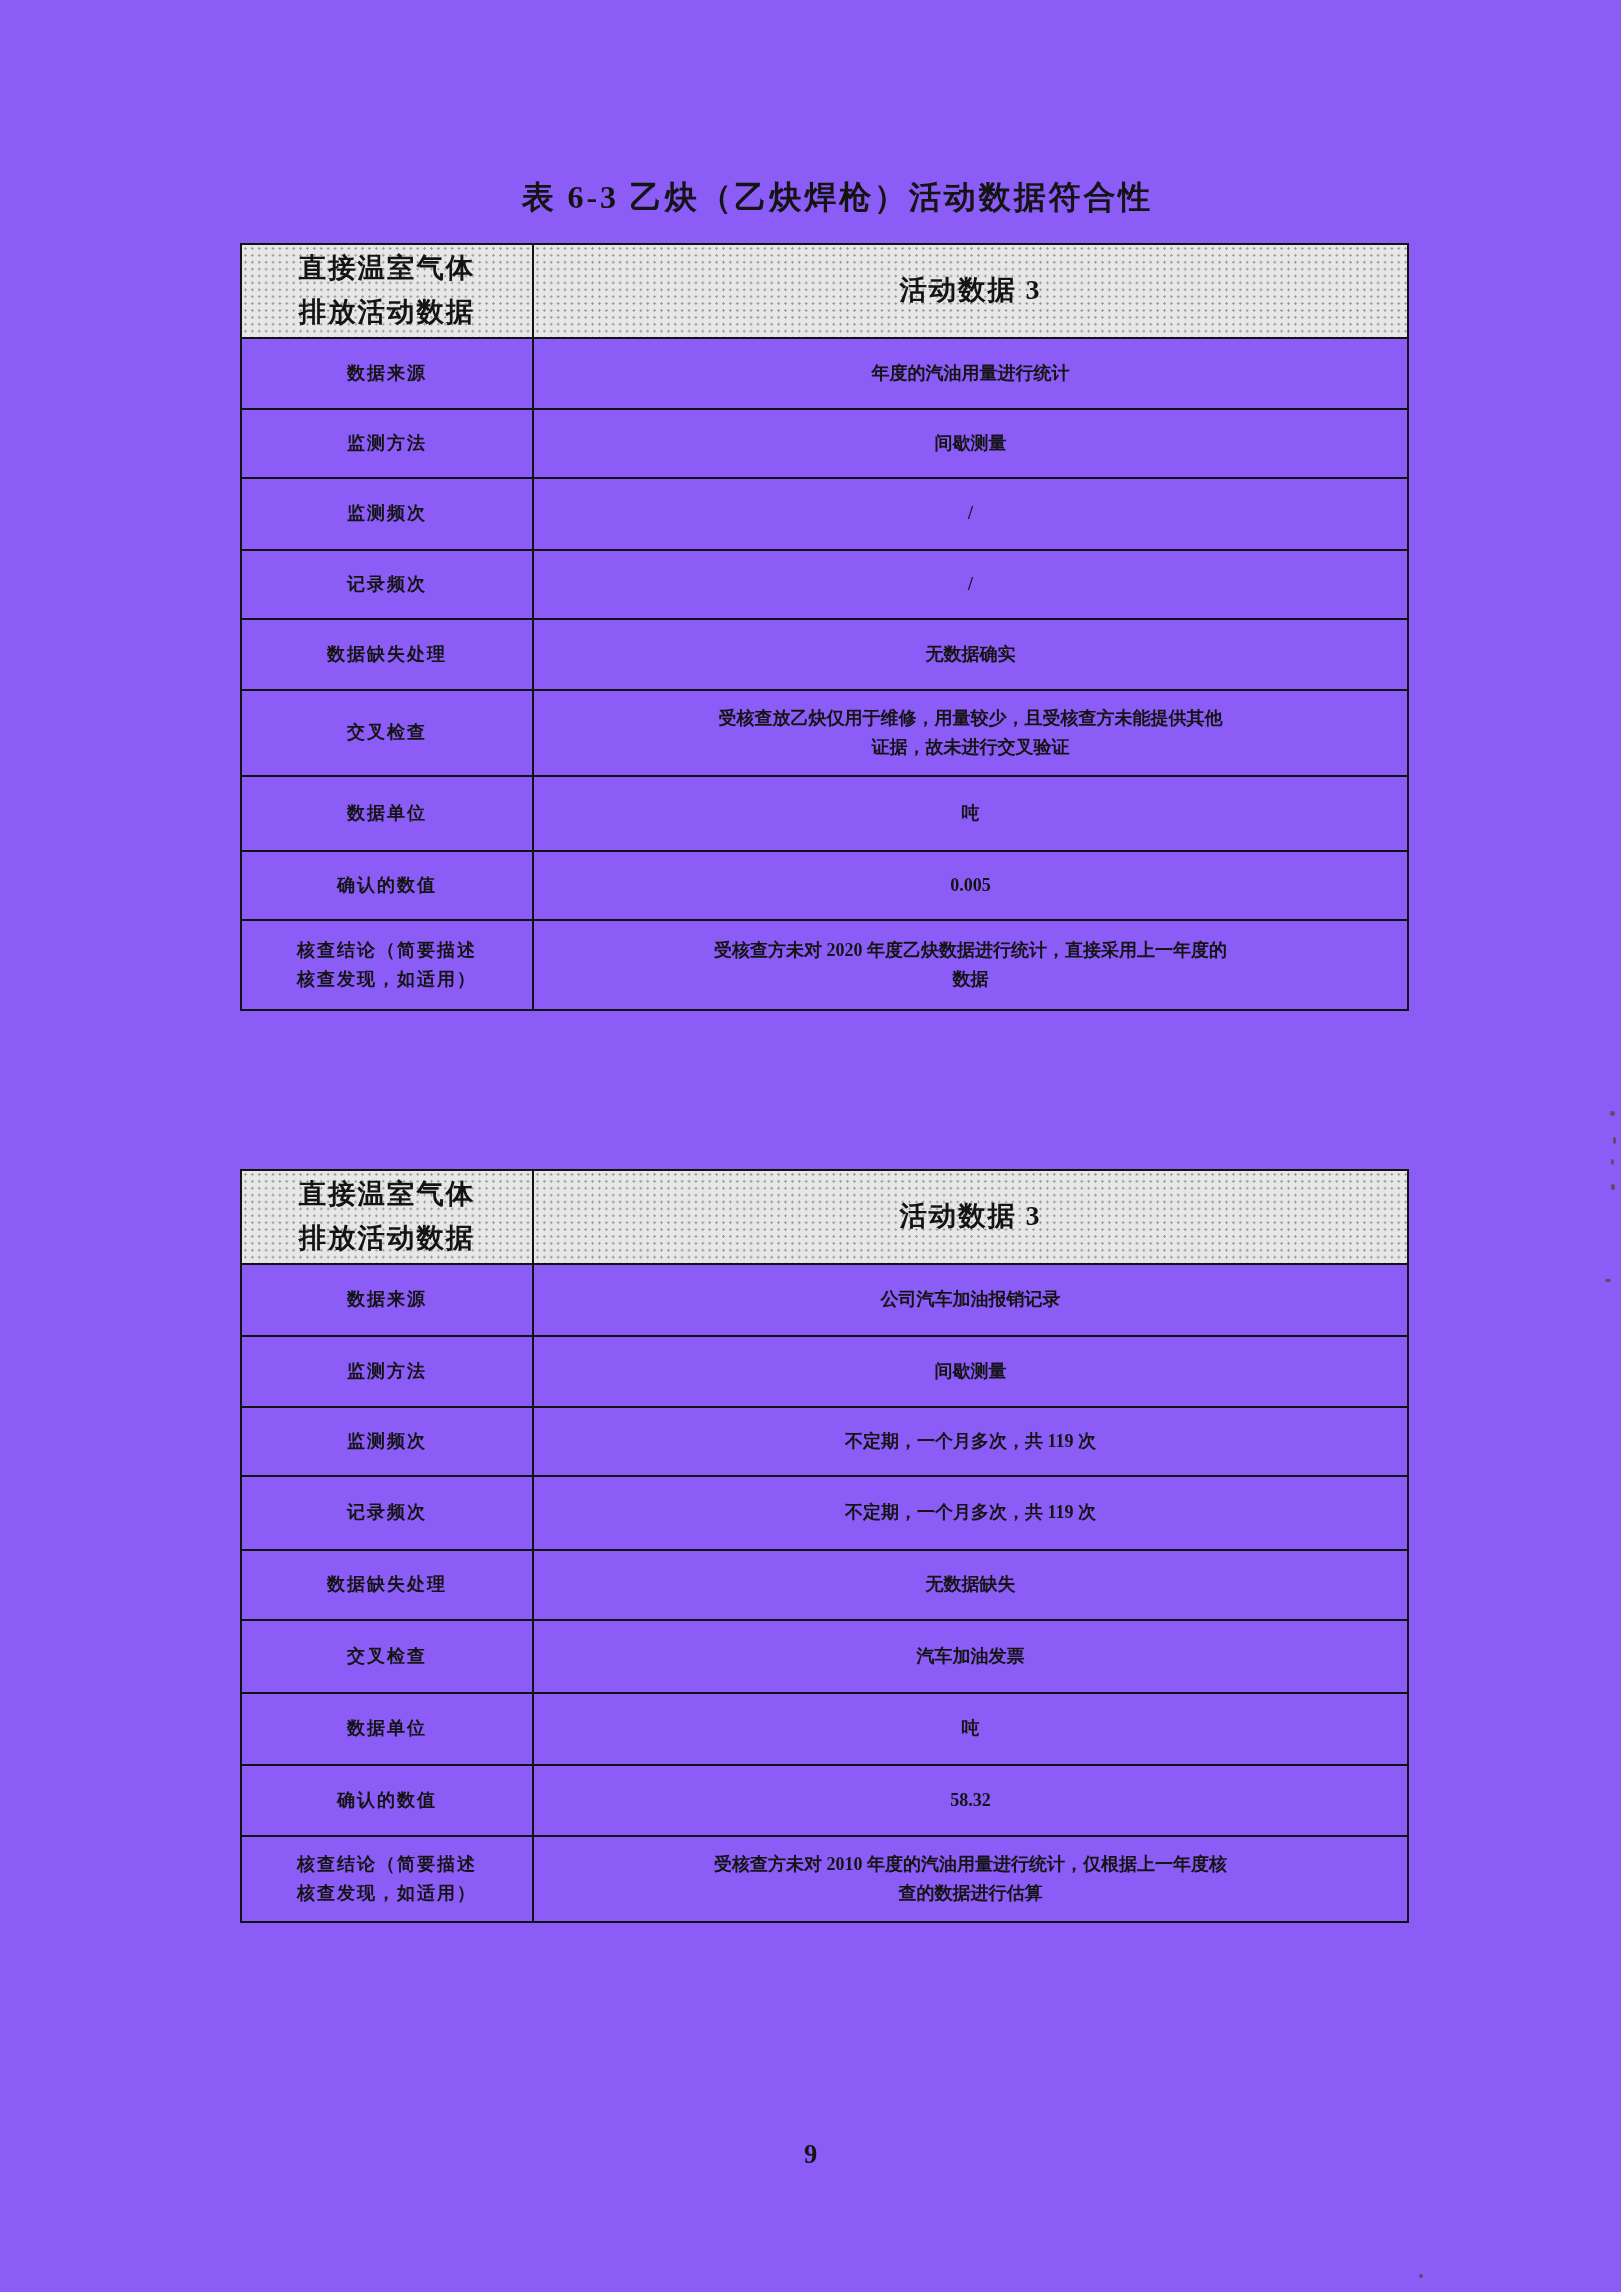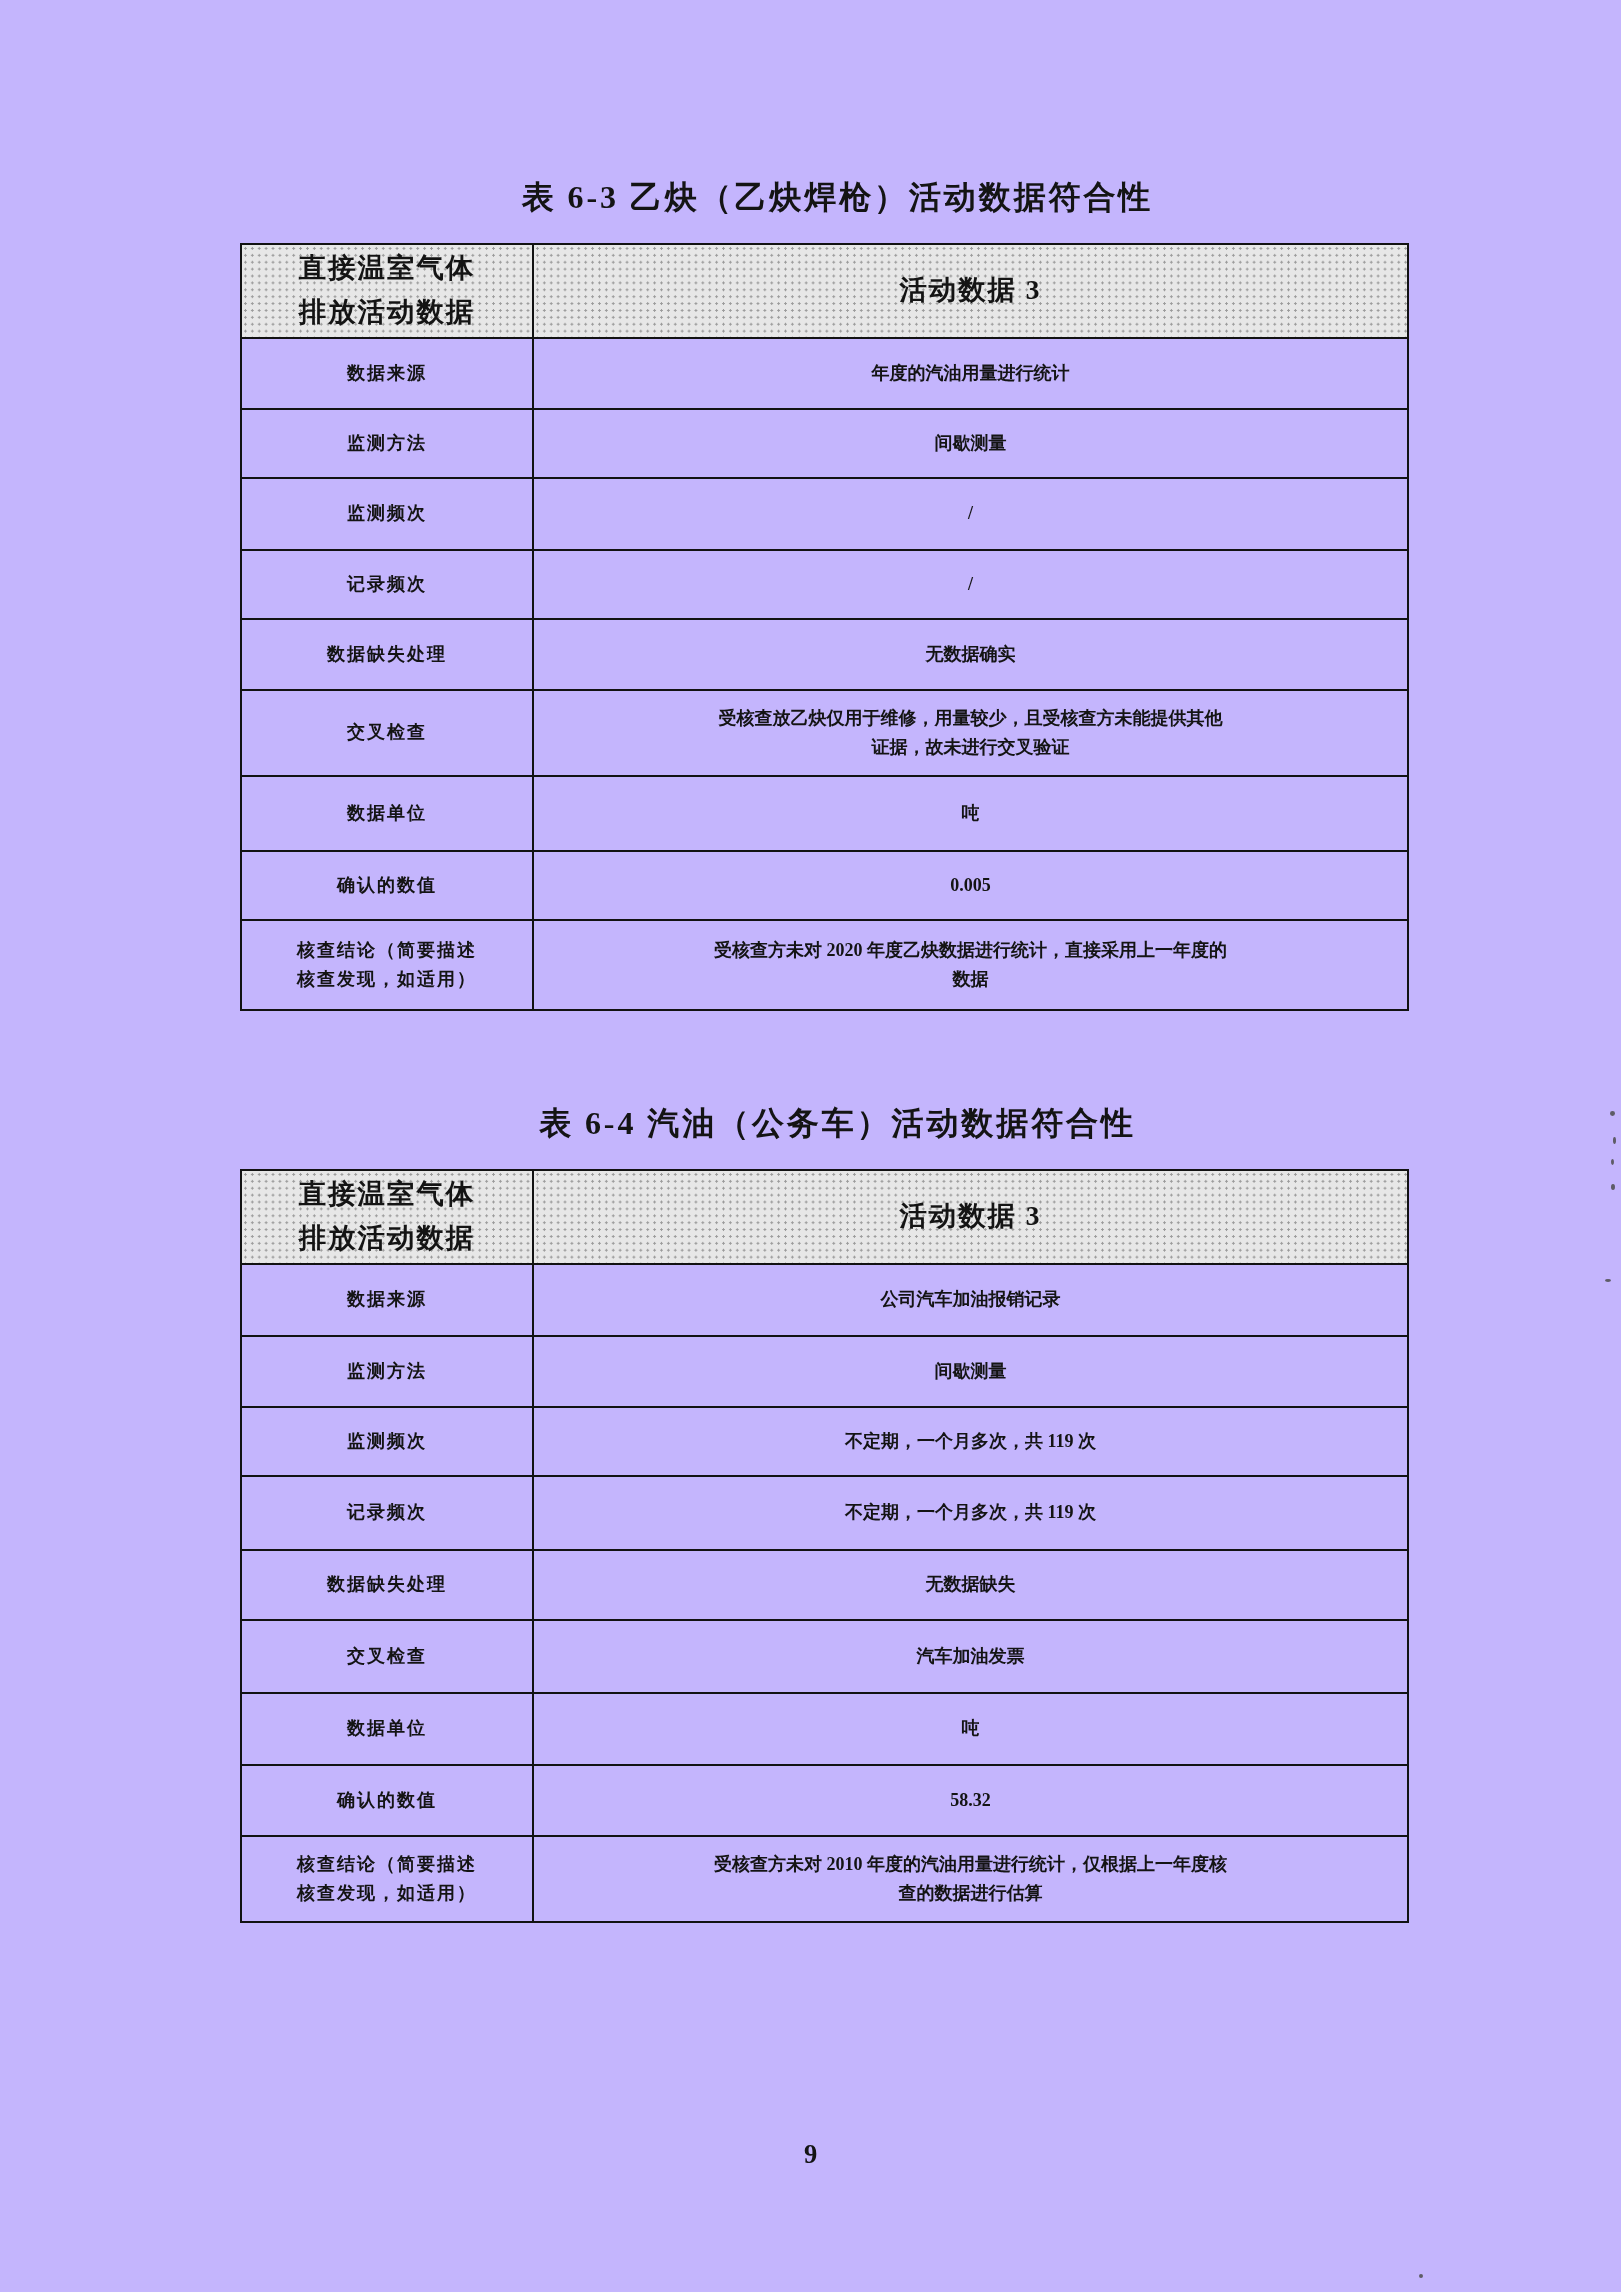--- a/index.html
+++ b/index.html
@@ -1,19 +1,19 @@
 <!DOCTYPE html>
 <html><head>
 <meta charset="utf-8">
 <style>
   html,body{margin:0;padding:0;background:#ffffff;}
   .page{
     position:relative;
     width:1621px;height:2293px;
-    background:#c4b5fd;
+    background:#8b5cf6;
     font-family:"Liberation Serif","DejaVu Serif",serif;
     color:#141414;
     overflow:hidden;
   }
   .tbl-title{
     position:absolute;left:254px;width:1167px;
     text-align:center;
     font-size:32px;font-weight:700;letter-spacing:2.9px;
     white-space:pre-line;
   }
@@ -131,21 +131,20 @@
     </tr>
     <tr class="rh9">
       <td class="lbl">核查结论（简要描述
 核查发现，如适用）</td>
       <td>受核查方未对 2020 年度乙炔数据进行统计，直接采用上一年度的
 数据</td>
     </tr>
   </tbody>
     </table>
 
-  <div class="tbl-title" id="title-2">表 6-4 汽油（公务车）活动数据符合性</div>
 
   <table class="doc" id="table-2">
     <colgroup>
         <col style="width:292px">
         <col style="width:875px">
       </colgroup>
     <tbody>
         <tr class="hd rh0">
       <td class="lbl">直接温室气体
 排放活动数据</td>

